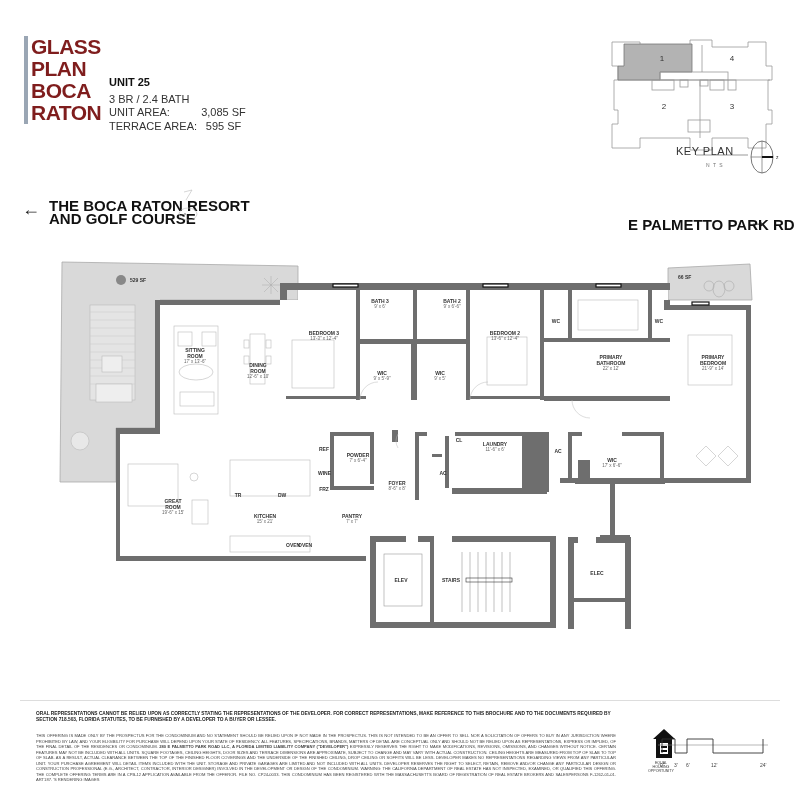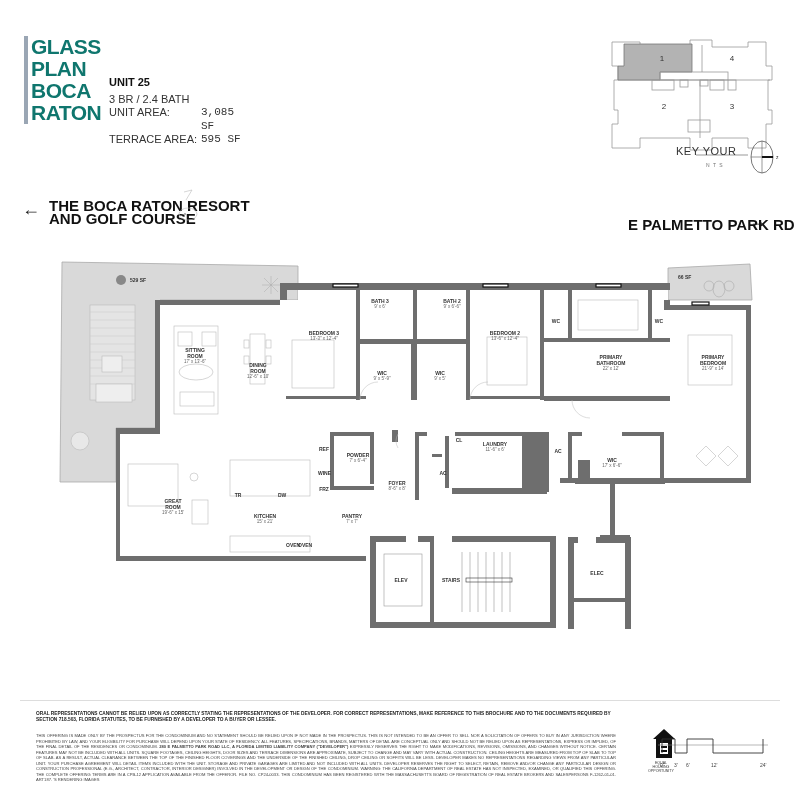--- a/index.html
+++ b/index.html
@@ -1,24 +1,24 @@
 <!DOCTYPE html>
 <html><head>
 <meta charset="utf-8">
 <style>
   html,body{margin:0;padding:0;background:#fff;}
   body{width:800px;height:800px;position:relative;overflow:hidden;font-family:"Liberation Sans",sans-serif;color:#222;}
   .abs{position:absolute;}
   .logo{left:24px;top:36px;border-left:4px solid #9aa6b4;padding-left:3px;}
-  .logo div{font-family:"Liberation Sans",sans-serif;font-weight:bold;font-size:21px;line-height:22px;color:#0f766e;letter-spacing:-0.5px;}
+  .logo div{font-family:"Liberation Sans",sans-serif;font-weight:bold;font-size:21px;line-height:22px;color:#7f1d1d;letter-spacing:-0.5px;}
   .unit-info{left:109px;top:76px;font-size:11px;color:#333;line-height:13.5px;}
   .unit-info .title{font-weight:bold;font-size:11px;margin-bottom:3px;color:#111;}
   .unit-info .row{display:flex;}
   .unit-info .k{width:92px;}
-  .unit-info .v{width:45px;text-align:left;font-family:Liberation Mono, monospace;}
+  .unit-info .v{width:45px;text-align:center;}
   .dir{font-weight:bold;font-size:15px;color:#111;line-height:13px;}
   .kp-label{left:676px;top:145px;font-size:11px;letter-spacing:0.5px;color:#333;}
   .kp-nts{left:706px;top:162px;font-size:5px;color:#777;letter-spacing:1px;}
   .rl{position:absolute;font-size:5px;font-weight:bold;text-align:center;color:#333;line-height:6px;}
   .rd{display:block;font-weight:normal;color:#666;font-size:4.5px;}
   .disc1{left:36px;top:711px;width:580px;font-size:4.8px;font-weight:bold;line-height:6px;color:#222;}
   .disc2{left:36px;top:733px;width:580px;font-size:4.1px;line-height:5.5px;color:#444;text-align:justify;}
   .eho-text{left:648px;top:761px;font-size:3.6px;width:26px;text-align:center;line-height:4px;color:#333;}
   .scale-tick{position:absolute;font-size:5px;color:#444;top:762px;}
 </style>
@@ -68,21 +68,21 @@
   <text x="132" y="79" font-size="8" fill="#333" text-anchor="middle" font-family="Liberation Sans, sans-serif">3</text>
   <line x1="96" y1="125" x2="148" y2="125" stroke="#555" stroke-width="0.6"></line>
   <g>
     <ellipse cx="162" cy="127" rx="11" ry="16" fill="none" stroke="#555" stroke-width="0.8"></ellipse>
     <line x1="162" y1="111" x2="162" y2="143" stroke="#555" stroke-width="0.6"></line>
     <line x1="151" y1="127" x2="173" y2="127" stroke="#555" stroke-width="0.6"></line>
     <line x1="162" y1="127" x2="173" y2="127" stroke="#111" stroke-width="2"></line>
     <text x="176" y="129" font-size="5" fill="#333" font-family="Liberation Sans, sans-serif">z</text>
   </g>
 </svg>
-<div class="abs kp-label">KEY YOUR</div>
+<div class="abs kp-label">KEY PLAN</div>
 <div class="abs kp-nts">N T S</div>
 
 <div class="abs" style="left:22px;top:202px;font-size:18px;line-height:14px;">←</div>
 <div class="abs dir" style="left:49px;top:199px;">
   <div>THE BOCA RATON RESORT</div>
   <div>AND GOLF COURSE</div>
 </div>
 <div class="abs dir" style="left:628px;top:218px;">E PALMETTO PARK RD</div>
 <div class="abs" style="left:749px;top:214px;font-size:18px;line-height:14px;">→</div>
 

